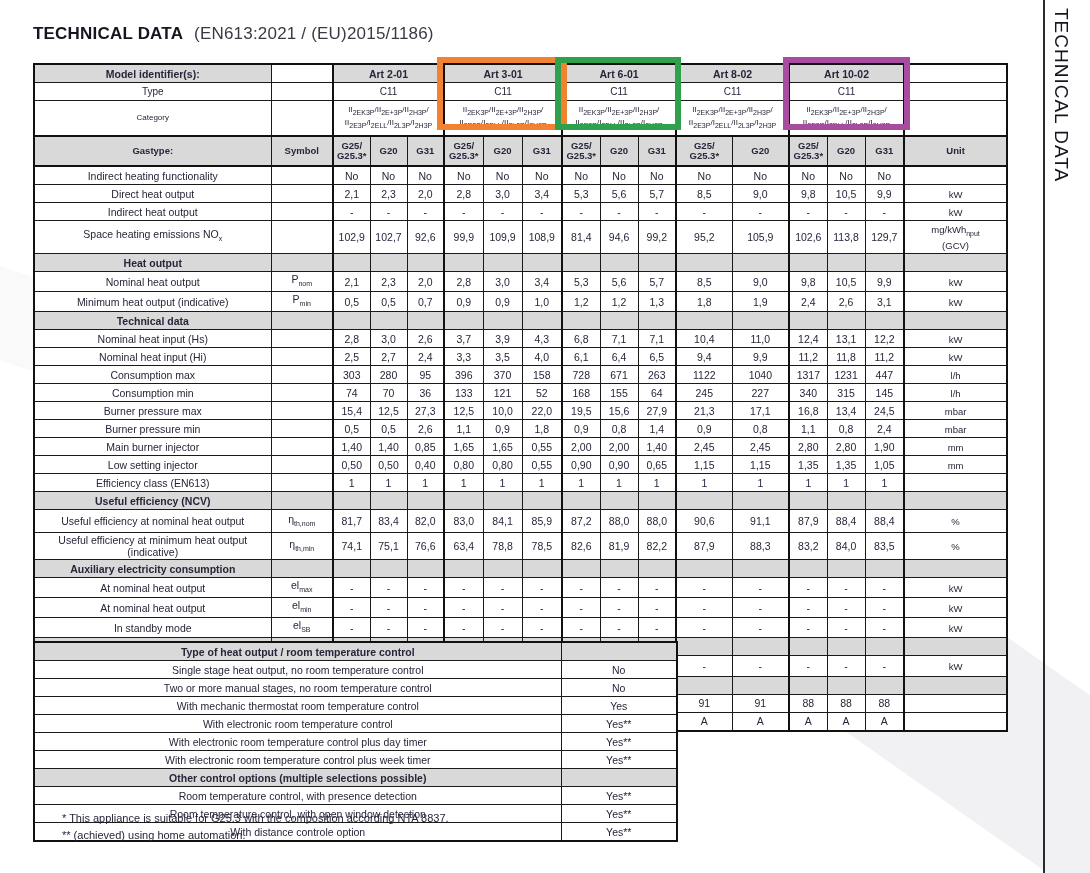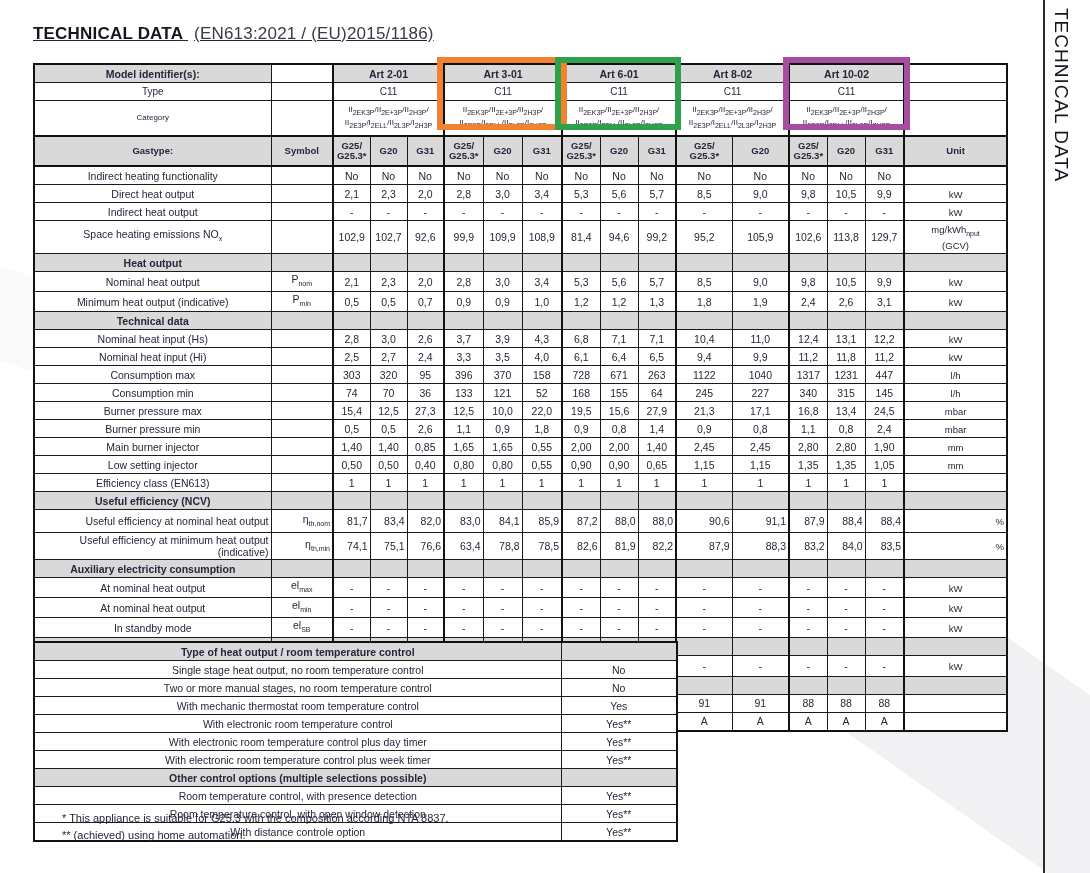--- a/index.html
+++ b/index.html
@@ -2,39 +2,39 @@
 <html><head>
 <meta charset="utf-8">
 <style>
   html,body{margin:0;padding:0;background:#fff;}
   .page{position:relative;width:1090px;height:873px;background:#fff;overflow:hidden;
         font-family:"Liberation Sans",sans-serif;color:#26263a;}
   .watermark{position:absolute;background:#f1f1f3;z-index:0;}
   .wm1{width:700px;height:170px;left:620px;top:630px;transform:rotate(35deg);}
   .wm2{width:500px;height:90px;left:-60px;top:330px;transform:rotate(18deg);opacity:.45;}
   .content{position:relative;z-index:1;}
-  h1.title{margin:0;position:absolute;left:33px;top:24px;font-size:17px;letter-spacing:.2px;text-decoration:underline;}
+  h1.title{margin:0;position:absolute;left:33px;top:24px;font-size:17px;letter-spacing:.2px;}
   .title-main{font-weight:800;color:#15151f;}
   .title-suffix{font-weight:400;color:#3a3a44;margin-left:6px;}
 
   .t1wrap{position:absolute;left:33px;top:63px;width:974px;}
   table{border-collapse:collapse;table-layout:fixed;width:974px;background:#fff;padding-left:24px;}
   td{border:1px solid #1a1a1a;text-align:center;vertical-align:middle;
      font-size:10.5px;line-height:12px;padding:1px 2px;height:15px;overflow:hidden;}
   table{border:2px solid #111;}
   td.hdr{background:#d9d9d9;font-weight:700;}
   td.sec{background:#d9d9d9;}
   td.sec.lbl{font-weight:700;}
   td.gsep{border-left:2px solid #111;}
   td.unitc{border-left:2px solid #111;}
   tr.gastype td{border-bottom:2px solid #111;font-size:9.5px;line-height:10px;height:26px;}
   tr.catrow td{border-bottom:2px solid #111;height:32px;font-size:8px;line-height:10px;}
   tr.typerow td{font-size:10px;}
   tr.tall30 td{height:30px;}
-  tr.tall20 td{height:20px;text-align:right;}
+  tr.tall20 td{height:20px;}
   sub{font-size:7px;vertical-align:sub;}
   td .unit-small{font-size:9.5px;line-height:10px;}
 
   .hl{position:absolute;top:-6px;height:73px;box-sizing:border-box;border-style:solid;border-width:6px;pointer-events:none;}
   .hl-art3{left:404px;width:130px;}
   .hl-art6{left:522px;width:126px;}
   .hl-art10{left:750px;width:127px;}
 
   .t2wrap{position:absolute;left:33px;top:641px;width:643px;}
   #t2{width:643px;}
@@ -318,21 +318,21 @@
               <td class="">9,9</td>
               <td class="gsep">11,2</td>
               <td class="">11,8</td>
               <td class="">11,2</td>
               <td class="unitc"><span class="unit-small">kW</span></td>
             </tr>
             <tr>
               <td class="">Consumption max</td>
               <td class=""></td>
               <td class="gsep">303</td>
-              <td class="">320</td>
+              <td class="">280</td>
               <td class="">95</td>
               <td class="gsep">396</td>
               <td class="">370</td>
               <td class="">158</td>
               <td class="gsep">728</td>
               <td class="">671</td>
               <td class="">263</td>
               <td class="gsep">1122</td>
               <td class="">1040</td>
               <td class="gsep">1317</td>

